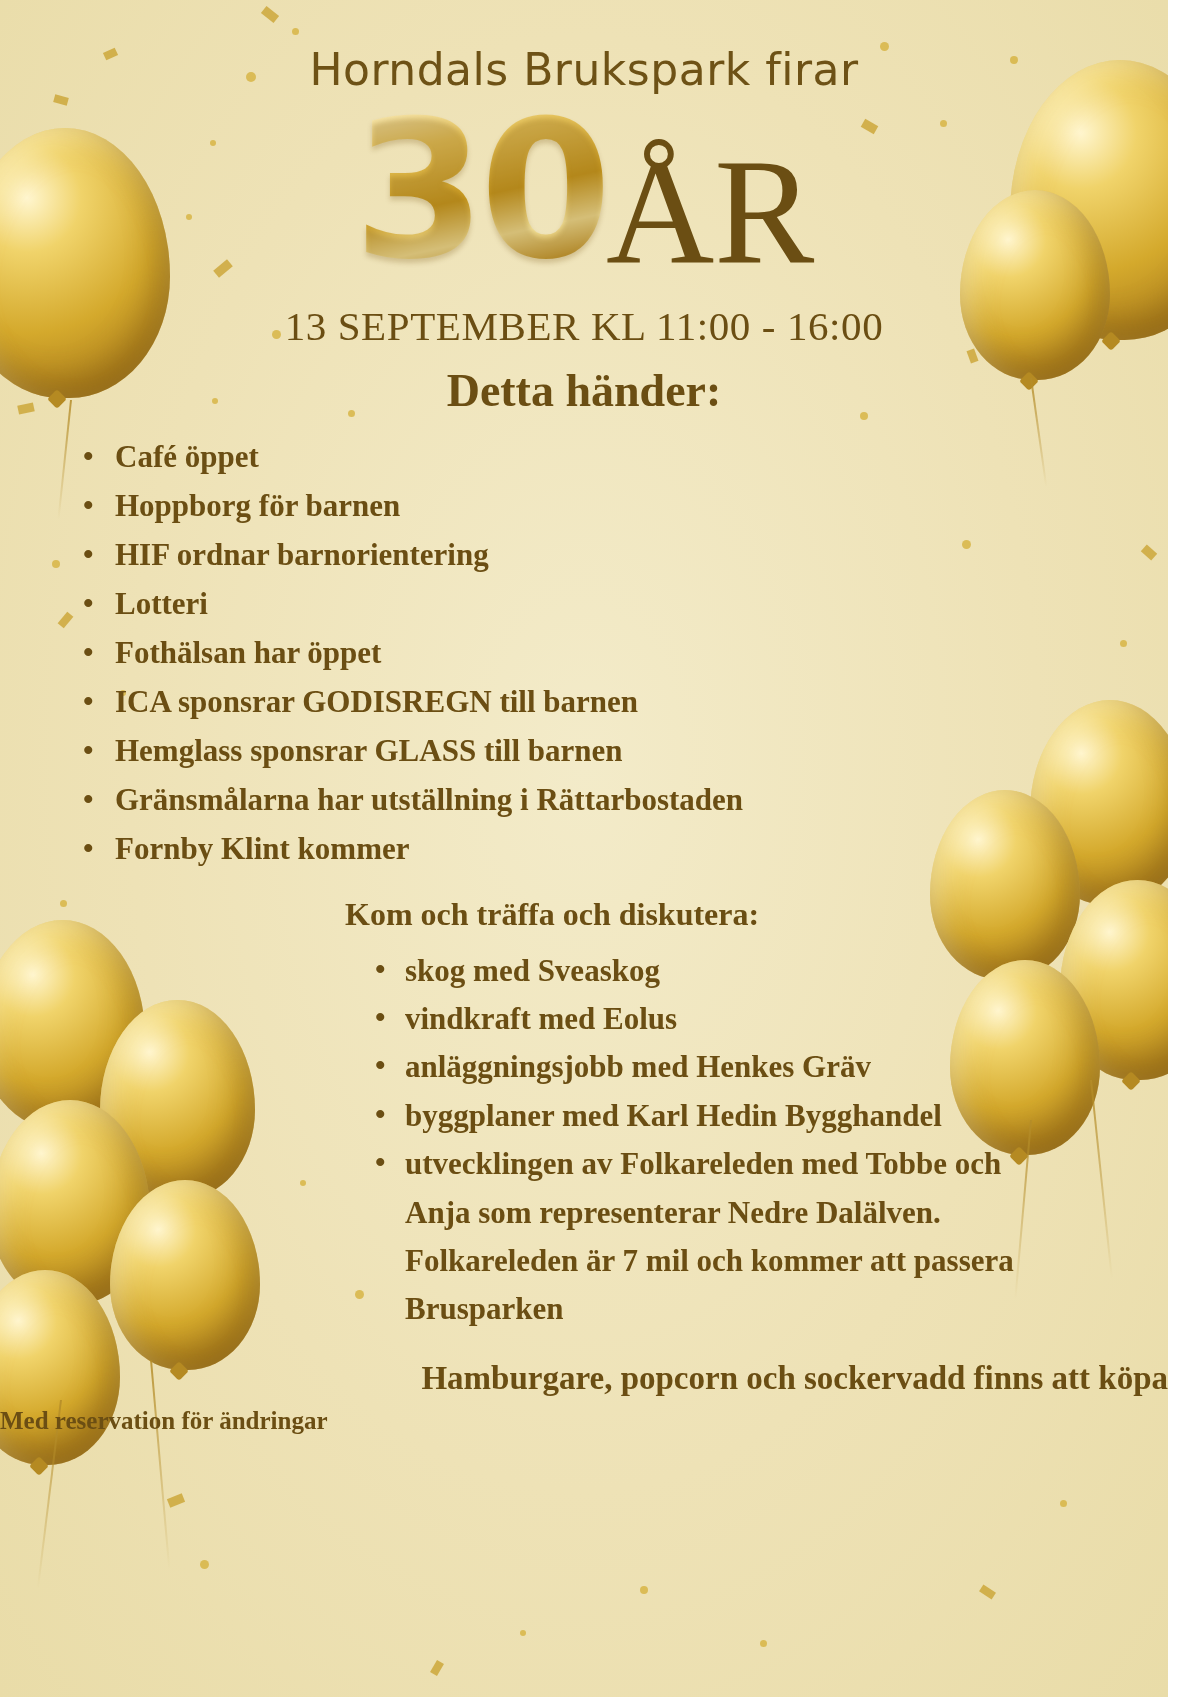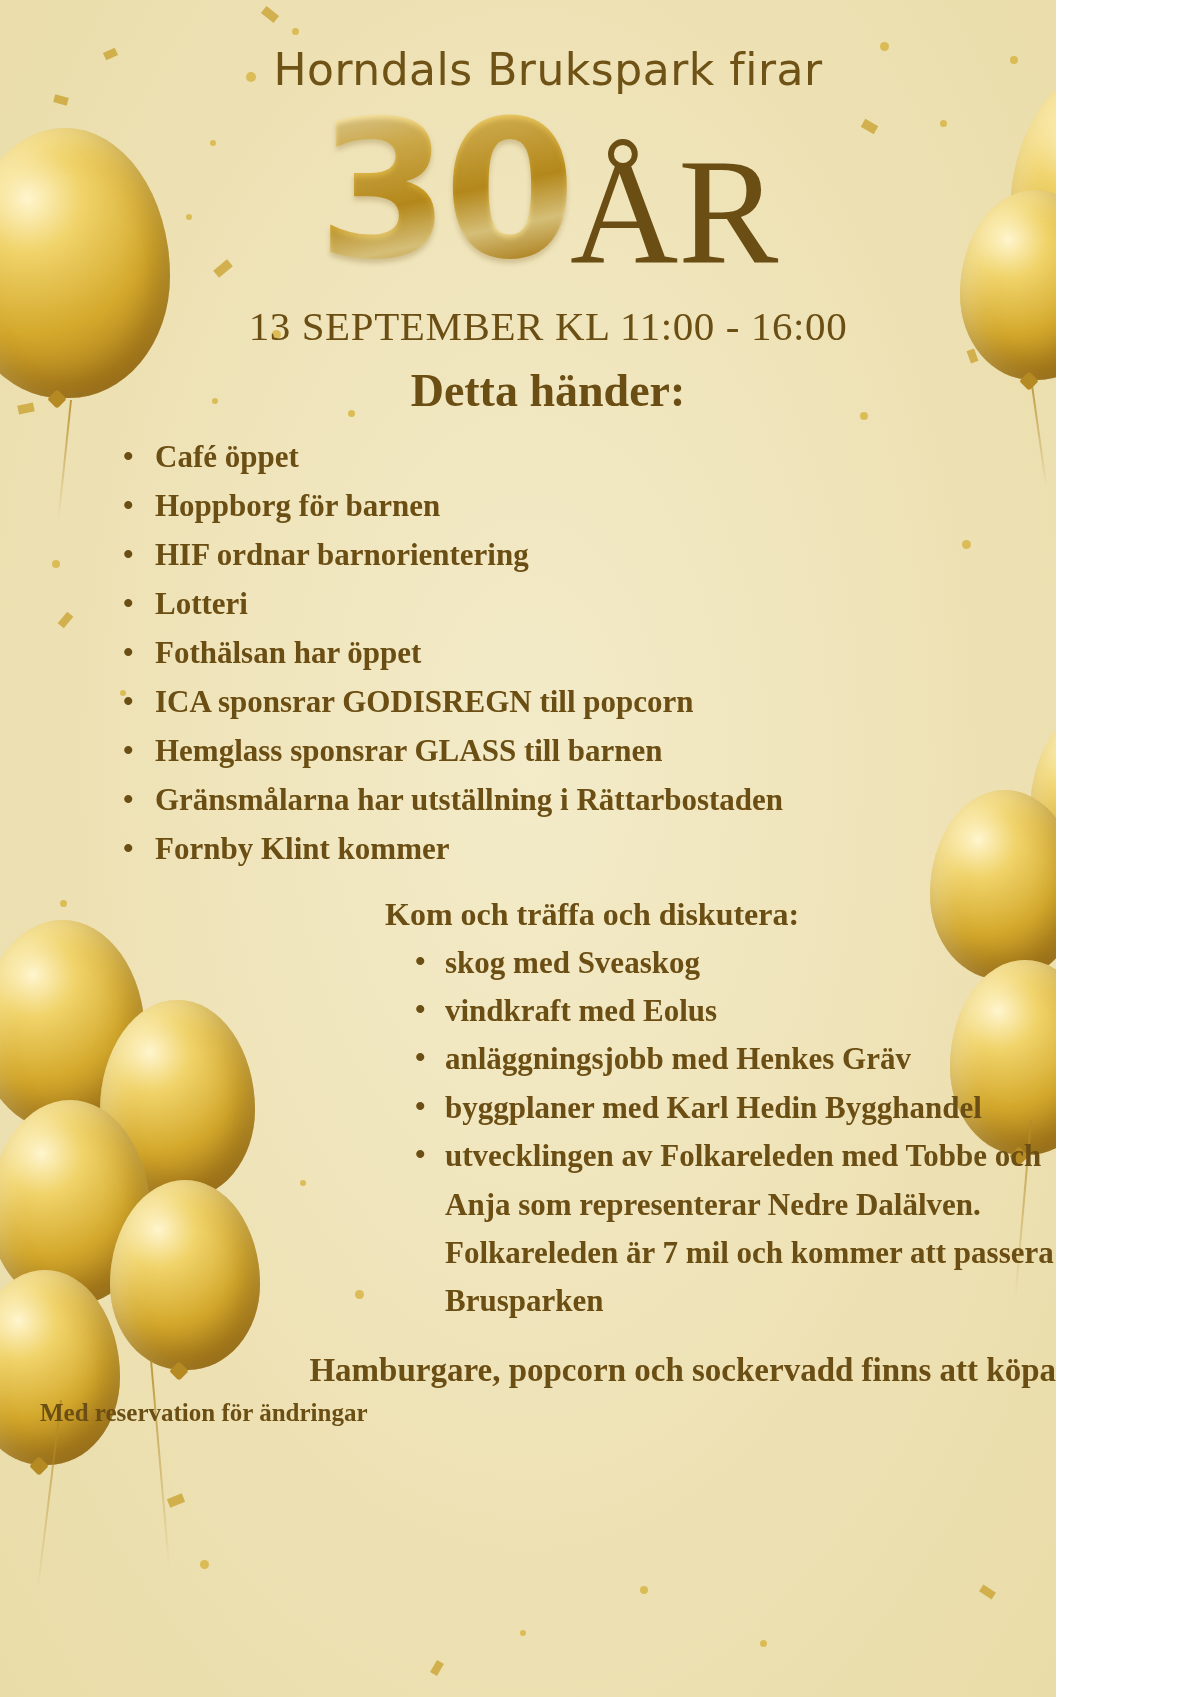--- a/index.html
+++ b/index.html
@@ -2,29 +2,28 @@
 <html lang="sv"><head>
 <meta charset="utf-8">
 <style>
   html, body {
     margin: 0;
     padding: 0;
     background: #fff;
   }
   #poster {
     position: relative;
-    width: 1016px;
+    width: 1168px;
     height: 1697px;
     overflow: hidden;
     background: #efe4bd;
     background-image:
       radial-gradient(ellipse at 50% 45%, #f3ebc9 0%, #eee2b6 55%, #e9dca8 100%);
     font-family: "Liberation Serif", "DejaVu Serif", serif;
     color: #6a4a12;
-    padding-left: 40px;
   }
 
   
   .confetti-layer {
     position: absolute;
     inset: 0;
     pointer-events: none;
   }
   .dot {
     position: absolute;
@@ -149,21 +148,21 @@
 
   .meet-title {
     margin: 22px 0 0 0;
     padding-left: 345px;
     font-size: 32px;
     font-weight: bold;
     color: #6b4e13;
   }
   ul.meet-list {
     list-style: none;
-    margin: 6px 0 0 0;
+    margin: 14px 0 0 0;
     padding: 0 0 0 405px;
   }
   ul.meet-list li {
     position: relative;
     font-size: 31px;
     font-weight: bold;
     line-height: 1.56;
     color: #6b4e13;
     max-width: 660px;
   }
@@ -273,21 +272,21 @@
     <div class="datetime">13 SEPTEMBER KL 11:00 - 16:00</div>
 
     <div class="happens">Detta händer:</div>
 
     <ul class="main-list">
       <li>Café öppet</li>
       <li>Hoppborg för barnen</li>
       <li>HIF ordnar barnorientering</li>
       <li>Lotteri</li>
       <li>Fothälsan har öppet</li>
-      <li>ICA sponsrar GODISREGN till popcorn</li>
+      <li>ICA sponsrar GODISREGN till barnen</li>
       <li>Hemglass sponsrar GLASS till barnen</li>
       <li>Gränsmålarna har utställning i Rättarbostaden</li>
       <li>Fornby Klint kommer</li>
     </ul>
 
     <div class="meet-title">Kom och träffa och diskutera:</div>
 
     <ul class="meet-list">
       <li>skog med Sveaskog</li>
       <li>vindkraft med Eolus</li>

